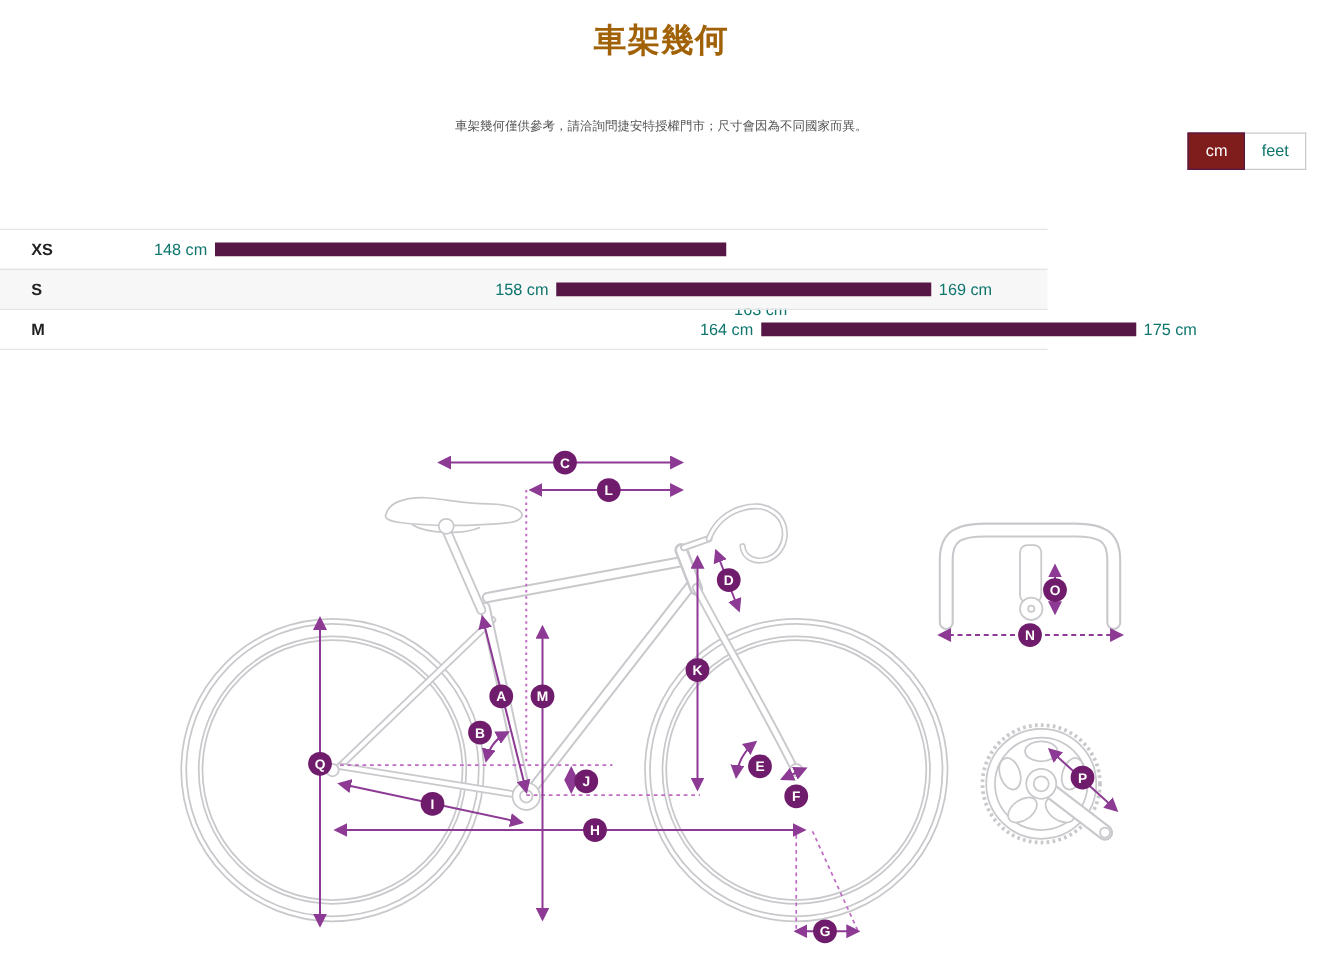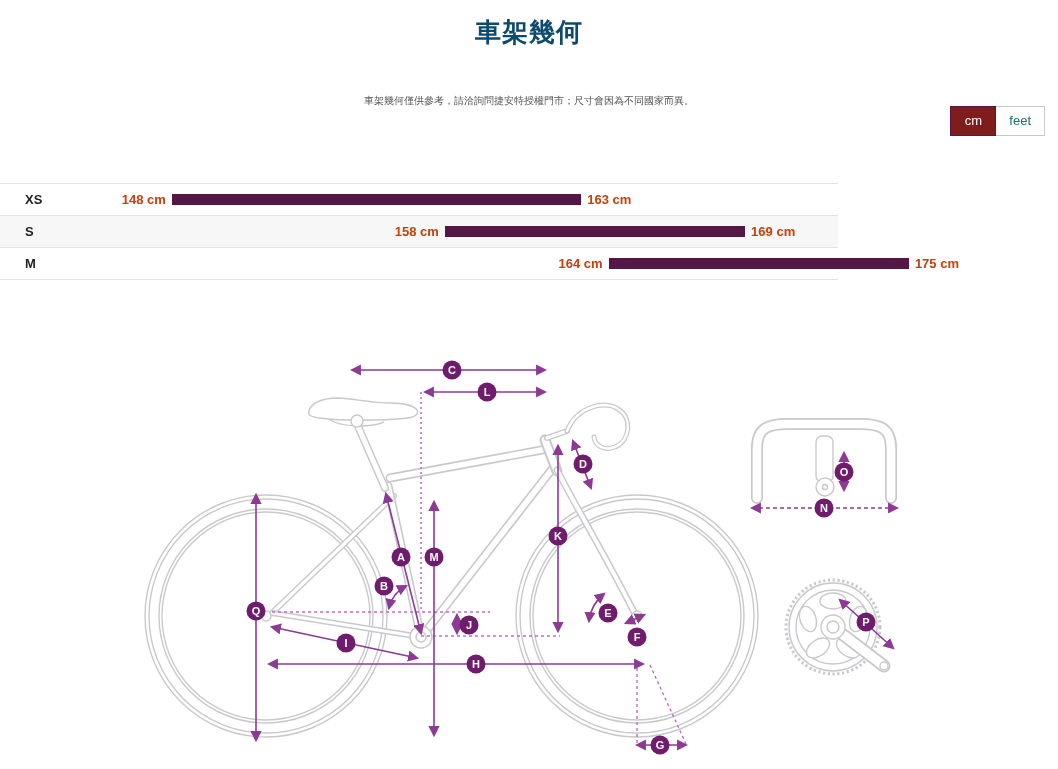--- a/index.html
+++ b/index.html
@@ -2,21 +2,21 @@
 <html><head>
 <meta charset="utf-8">
 <style>
   html,body{margin:0;padding:0;}
   body{
     width:1058px;height:769px;position:relative;overflow:hidden;
     background:#fff;font-family:"Liberation Sans",sans-serif;
   }
   .page-title{
     text-align:center;padding-top:15px;font-size:26px;font-weight:600;
-    color:#0c4a6e;letter-spacing:1px;
+    color:#a16207;letter-spacing:1px;
   }
   .page-subtitle{
     text-align:center;margin-top:44px;font-size:10px;color:#555;
   }
   
   .unit-toggle{position:absolute;top:106px;right:13px;display:flex;}
   .unit-toggle .seg{
     min-width:18px;padding:0 13px;height:28px;line-height:28px;text-align:center;
     font-size:13px;color:#0f766e;background:#fff;border:1px solid #c9c9c9;cursor:pointer;
   }
@@ -26,21 +26,21 @@
   .size-table{position:absolute;top:183px;left:0;width:838px;}
   .size-row{position:relative;height:31px;border-top:1px solid #e3e3e3;}
   .size-row.alt{background:#f7f7f7;}
   .size-row:last-child{border-bottom:1px solid #e3e3e3;}
   .size-name{
     position:absolute;left:25px;top:0;line-height:31px;
     font-size:13px;font-weight:bold;color:#222;
   }
   .range-bar{position:absolute;top:10px;height:11px;background:#571746;}
   .range-label{
-    position:absolute;top:0;line-height:31px;font-size:13px;color:#c2410c;white-space:nowrap;font-weight:bold;
+    position:absolute;top:0;line-height:31px;font-size:13px;color:#0f766e;white-space:nowrap;
   }
   .range-label.min{transform:translateX(-100%);}
   
   .geo-svg{position:absolute;left:0;top:0;}
   .t-o{stroke:#c9c9cd;fill:none;stroke-linecap:round;stroke-linejoin:round;}
   .t-i{stroke:#fff;fill:none;stroke-linecap:round;stroke-linejoin:round;}
   .wheel{stroke:#c9c9cd;fill:none;stroke-width:1.4;}
   .part{stroke:#c9c9cd;fill:#fff;stroke-width:1.4;}
   .meas{stroke:#8c3a94;stroke-width:1.6;fill:none;}
   .dash{stroke:#c06cc6;stroke-width:1.4;fill:none;stroke-dasharray:3 3;}
@@ -60,21 +60,21 @@
 <div class="unit-toggle">
   <div class="seg active">cm</div>
   <div class="seg">feet</div>
 </div>
 
 <div class="size-table">
     <div class="size-row">
       <span class="size-name">XS</span>
       <div class="range-bar" style="left: 171.8px; width: 409.5px; background: rgb(87, 23, 70);"></div>
       <span class="range-label min" style="left: 165.8px;">148 cm</span>
-      <span class="range-label" style="left: 587.3px;">163 cm</span>
+      <span class="range-label" style="left: 587.3px; margin-top: 48px;">163 cm</span>
     </div>
     <div class="size-row alt">
       <span class="size-name">S</span>
       <div class="range-bar" style="left: 444.8px; width: 300.3px; background: rgb(87, 23, 70);"></div>
       <span class="range-label min" style="left: 438.8px;">158 cm</span>
       <span class="range-label" style="left: 751.1px;">169 cm</span>
     </div>
     <div class="size-row">
       <span class="size-name">M</span>
       <div class="range-bar" style="left: 608.6px; width: 300.3px; background: rgb(87, 23, 70);"></div>

